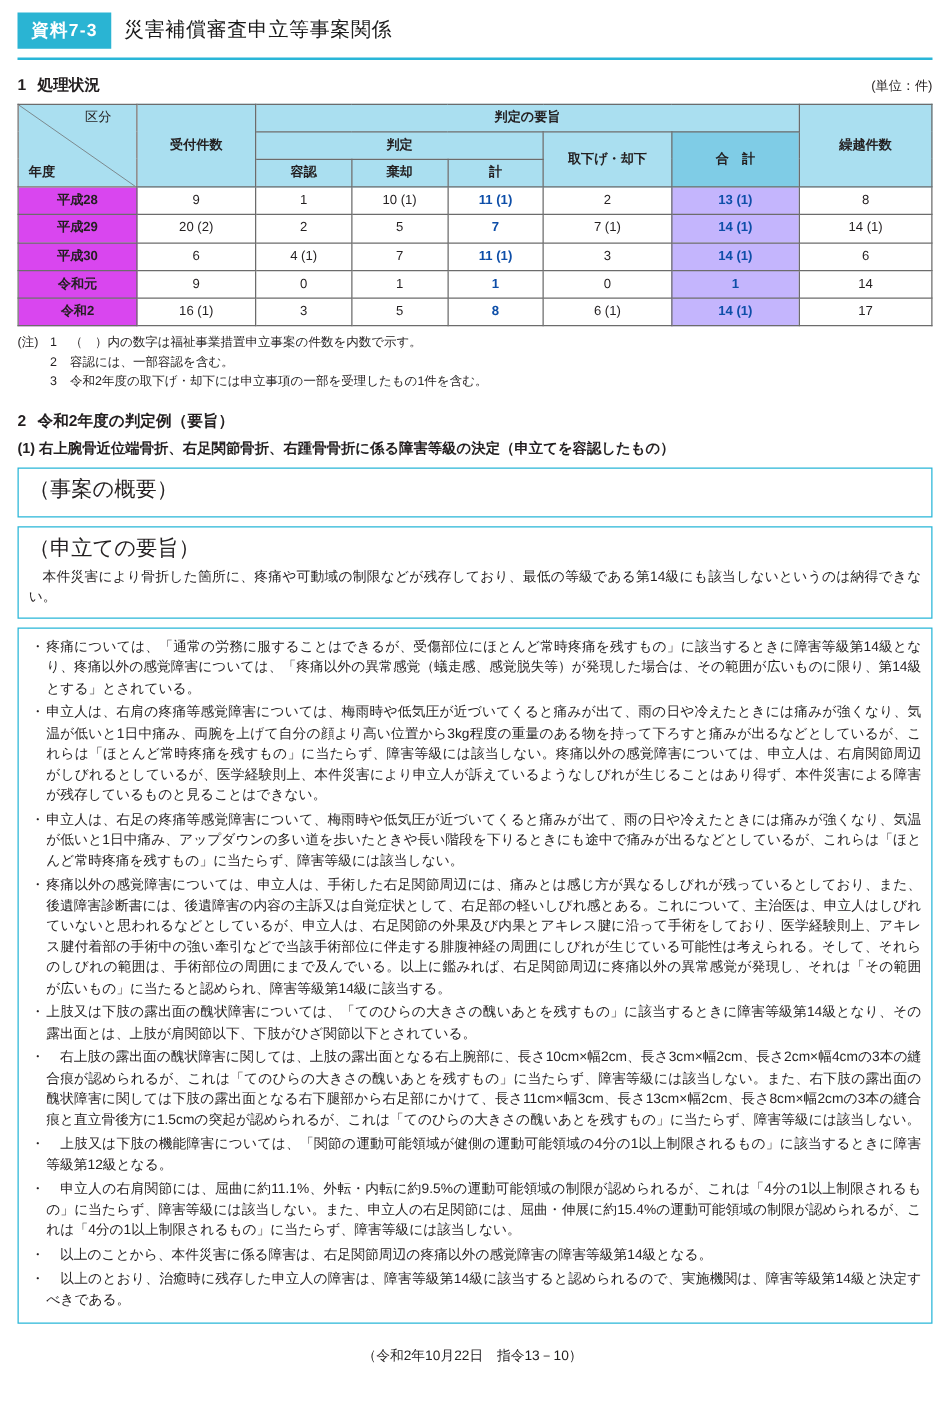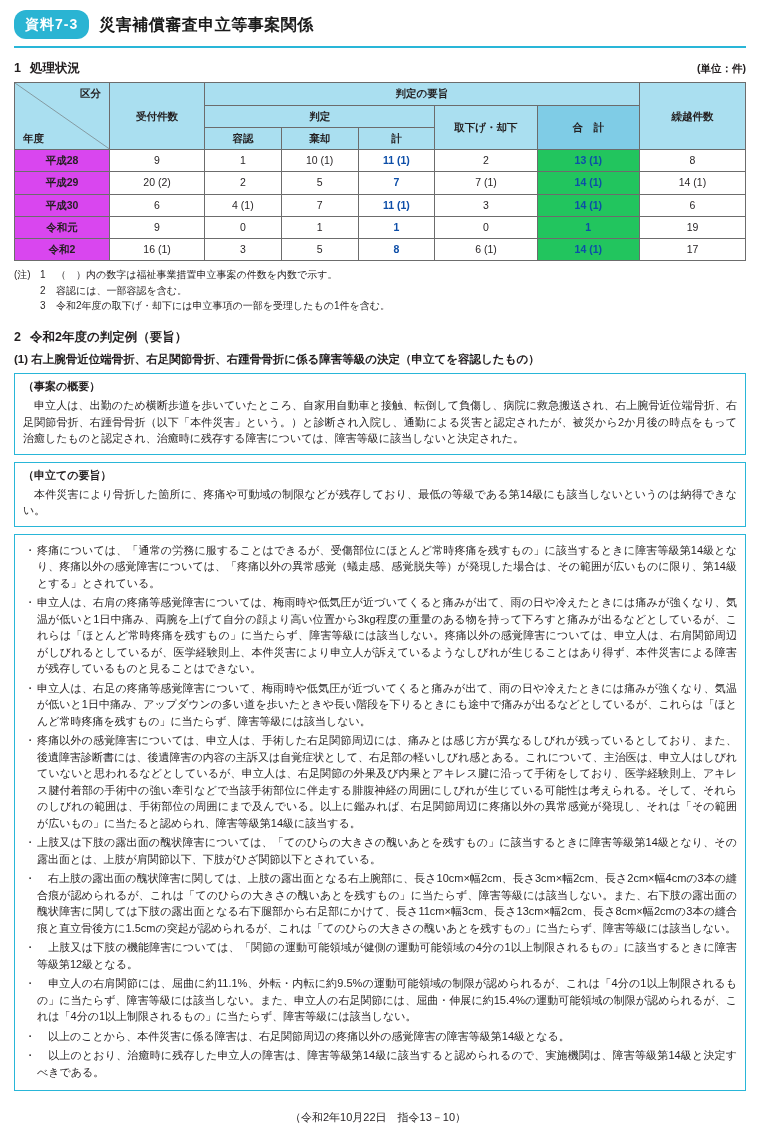--- a/index.html
+++ b/index.html
@@ -28,27 +28,27 @@
     border-bottom: 2px solid #29b6d8;
     padding-bottom: 7px;
     margin-bottom: 11px;
   }
   .badge {
     background: #2ab4d3;
     color: #ffffff;
     font-size: 14px;
     font-weight: bold;
     padding: 4px 11px 5px 11px;
-    border-radius: 12px;
+    border-radius: 0;
     letter-spacing: 1px;
     white-space: nowrap;
   }
   .doc-title {
     font-size: 16px;
-    font-weight: bold;
+    font-weight: normal;
     color: #1a1a1a;
     letter-spacing: 0.5px;
   }
 
   
   .sec-head {
     display: flex;
     align-items: baseline;
     margin: 0 0 5px 0;
   }
@@ -58,21 +58,21 @@
     width: 16px;
     flex: none;
   }
   .sec-title {
     font-size: 12.5px;
     font-weight: bold;
   }
   .unit-note {
     margin-left: auto;
     font-size: 10.5px;
-    font-weight: bold;
+    font-weight: normal;
   }
 
   
   table.stat {
     border-collapse: collapse;
     width: 100%;
     font-size: 10.5px;
     table-layout: fixed;
   }
   table.stat th, table.stat td {
@@ -86,21 +86,21 @@
     font-weight: bold;
   }
   table.stat thead th.hl {
     background: #7fcce6;
   }
   table.stat td.rowhead {
     background: #d946ef;
     font-weight: bold;
   }
   table.stat td.total {
-    background: #22c55e;
+    background: #c4b5fd;
     font-weight: bold;
   }
   table.stat td.subtotal {
     font-weight: bold;
     color: #0d4ea8;
   }
   table.stat td.total.subtotal {
     color: #0d4ea8;
   }
   .corner {
@@ -110,22 +110,22 @@
     background: #aadff0;
     overflow: hidden;
   }
   .corner .diag {
     position: absolute;
     top: 0; left: 0;
     width: 100%; height: 100%;
   }
   .corner .lbl-a {
     position: absolute;
-    top: 3px; right: 8px;
-    font-weight: bold;
+    top: 3px; right: 20px;
+    font-weight: normal;
   }
   .corner .lbl-b {
     position: absolute;
     bottom: 3px; left: 8px;
     font-weight: bold;
   }
 
   
   .notes {
     margin: 6px 0 14px 0;
@@ -147,22 +147,22 @@
     margin: 3px 0 6px 0;
   }
 
   
   .box {
     border: 1px solid #29b6d8;
     padding: 5px 8px 7px 8px;
     margin-bottom: 7px;
   }
   .box-title {
-    font-weight: bold;
-    font-size: 11px;
+    font-weight: normal;
+    font-size: 17px;
     margin-bottom: 2px;
   }
   .box-body {
     font-size: 11px;
     line-height: 1.5;
     text-align: justify;
   }
   .box-body p { margin: 0; text-indent: 1em; }
 
   
@@ -278,21 +278,21 @@
         <td>6</td>
       </tr>
       <tr>
         <td class="rowhead">令和元</td>
         <td>9</td>
         <td>0</td>
         <td>1</td>
         <td class="subtotal">1</td>
         <td>0</td>
         <td class="total subtotal">1</td>
-        <td>19</td>
+        <td>14</td>
       </tr>
       <tr>
         <td class="rowhead">令和2</td>
         <td>16 (1)</td>
         <td>3</td>
         <td>5</td>
         <td class="subtotal">8</td>
         <td>6 (1)</td>
         <td class="total subtotal">14 (1)</td>
         <td>17</td>
@@ -319,23 +319,20 @@
   </div>
 
   <div class="sec-head">
     <div class="sec-num">2</div>
     <div class="sec-title">令和2年度の判定例（要旨）</div>
   </div>
   <div class="sub-head">(1) 右上腕骨近位端骨折、右足関節骨折、右踵骨骨折に係る障害等級の決定（申立てを容認したもの）</div>
 
   <div class="box">
     <div class="box-title">（事案の概要）</div>
-    <div class="box-body">
-      <p>申立人は、出勤のため横断歩道を歩いていたところ、自家用自動車と接触、転倒して負傷し、病院に救急搬送され、右上腕骨近位端骨折、右足関節骨折、右踵骨骨折（以下「本件災害」という。）と診断され入院し、通勤による災害と認定されたが、被災から2か月後の時点をもって治癒したものと認定され、治癒時に残存する障害については、障害等級に該当しないと決定された。</p>
-    </div>
   </div>
 
   <div class="box">
     <div class="box-title">（申立ての要旨）</div>
     <div class="box-body">
       <p>本件災害により骨折した箇所に、疼痛や可動域の制限などが残存しており、最低の等級である第14級にも該当しないというのは納得できない。</p>
     </div>
   </div>
 
   <div class="box">

